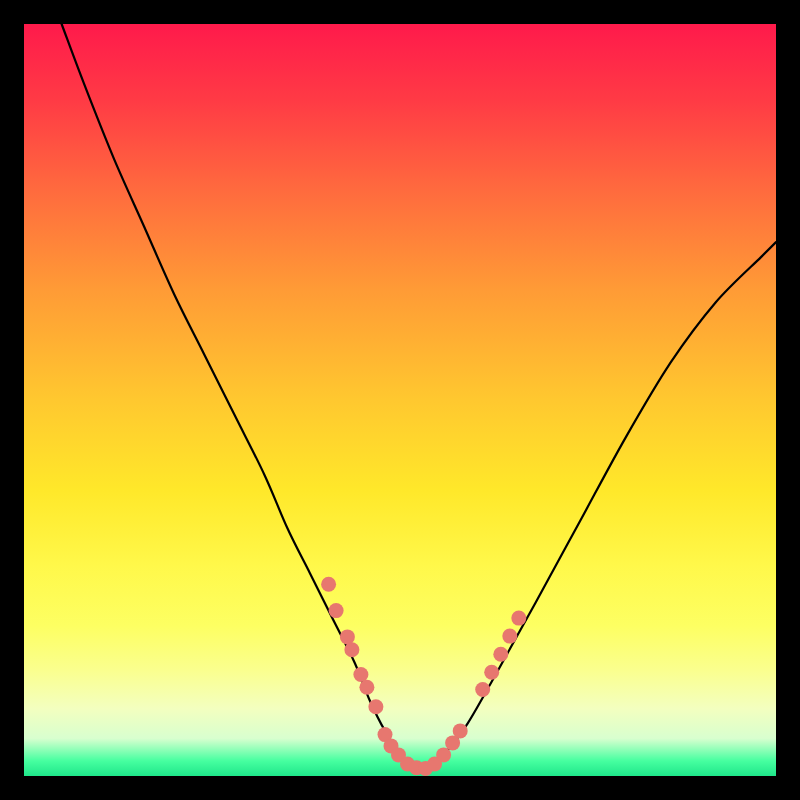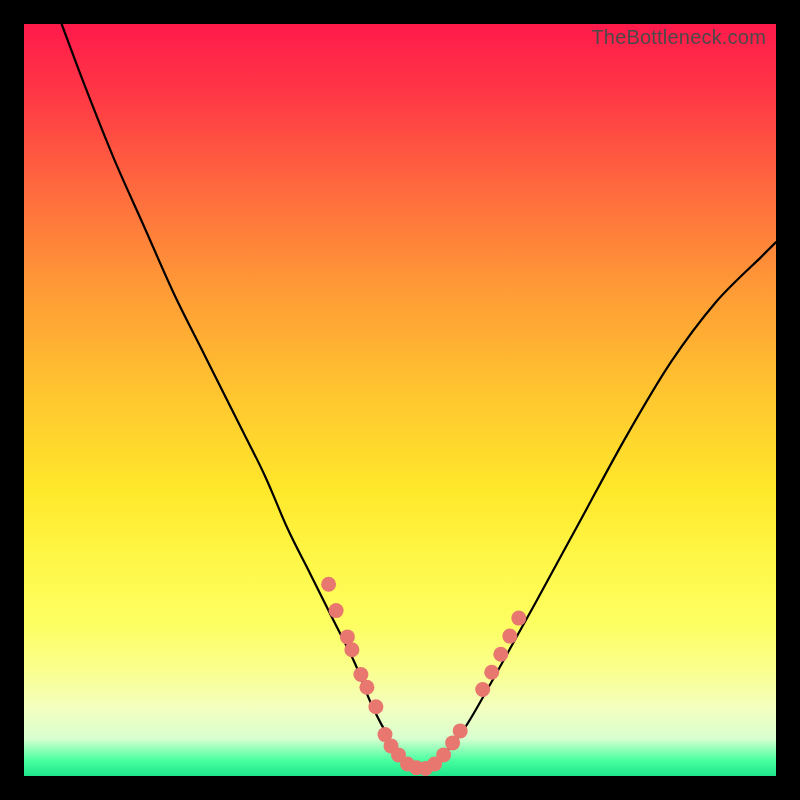--- a/index.html
+++ b/index.html
@@ -58,21 +58,20 @@
     stroke-linecap: round;
   }
   .dots circle {
     fill: #e7776f;
   }
 </style>
 </head>
 <body>
 
 <div class="frame">
-  <div class="watermark">TheBottleneck.com</div>
   <svg class="plot" viewBox="0 0 752 752">
     <path id="curve-path" class="curve" d="M 37.6 0.0 C 41.4 10.0, 51.4 37.6, 60.2 60.2 C 68.9 82.7, 80.2 111.5, 90.2 135.4 C 100.3 159.2, 110.3 180.5, 120.3 203.0 C 130.3 225.6, 140.4 249.4, 150.4 270.7 C 160.4 292.0, 170.5 310.8, 180.5 330.9 C 190.5 350.9, 200.5 371.0, 210.6 391.0 C 220.6 411.1, 231.9 432.4, 240.6 451.2 C 249.4 470.0, 255.7 487.5, 263.2 503.8 C 270.7 520.1, 278.2 533.9, 285.8 549.0 C 293.3 564.0, 300.8 579.0, 308.3 594.1 C 315.8 609.1, 324.6 625.4, 330.9 639.2 C 337.1 653.0, 340.9 665.5, 345.9 676.8 C 350.9 688.1, 355.9 698.1, 361.0 706.9 C 366.0 715.7, 371.0 723.2, 376.0 729.4 C 381.0 735.7, 386.0 742.0, 391.0 744.5 C 396.1 747.0, 401.1 747.0, 406.1 744.5 C 411.1 742.0, 414.9 737.0, 421.1 729.4 C 427.4 721.9, 434.9 713.1, 443.7 699.4 C 452.5 685.6, 462.5 666.8, 473.8 646.7 C 485.0 626.7, 497.6 604.1, 511.4 579.0 C 525.1 554.0, 541.4 523.9, 556.5 496.3 C 571.5 468.7, 586.6 439.9, 601.6 413.6 C 616.6 387.3, 631.7 361.0, 646.7 338.4 C 661.8 315.8, 676.8 295.8, 691.8 278.2 C 706.9 260.7, 726.9 243.1, 737.0 233.1 C 747.0 223.1, 749.5 220.6, 752.0 218.1"></path>
     <g id="dots" class="dots">
         <circle cx="304.6" cy="560.2" r="7.5" fill="#e7776f"></circle>
         <circle cx="312.1" cy="586.6" r="7.5" fill="#e7776f"></circle>
         <circle cx="323.4" cy="612.9" r="7.5" fill="#e7776f"></circle>
         <circle cx="327.9" cy="625.7" r="7.5" fill="#e7776f"></circle>
         <circle cx="336.9" cy="650.5" r="7.5" fill="#e7776f"></circle>
         <circle cx="342.9" cy="663.3" r="7.5" fill="#e7776f"></circle>
         <circle cx="351.9" cy="682.8" r="7.5" fill="#e7776f"></circle>

